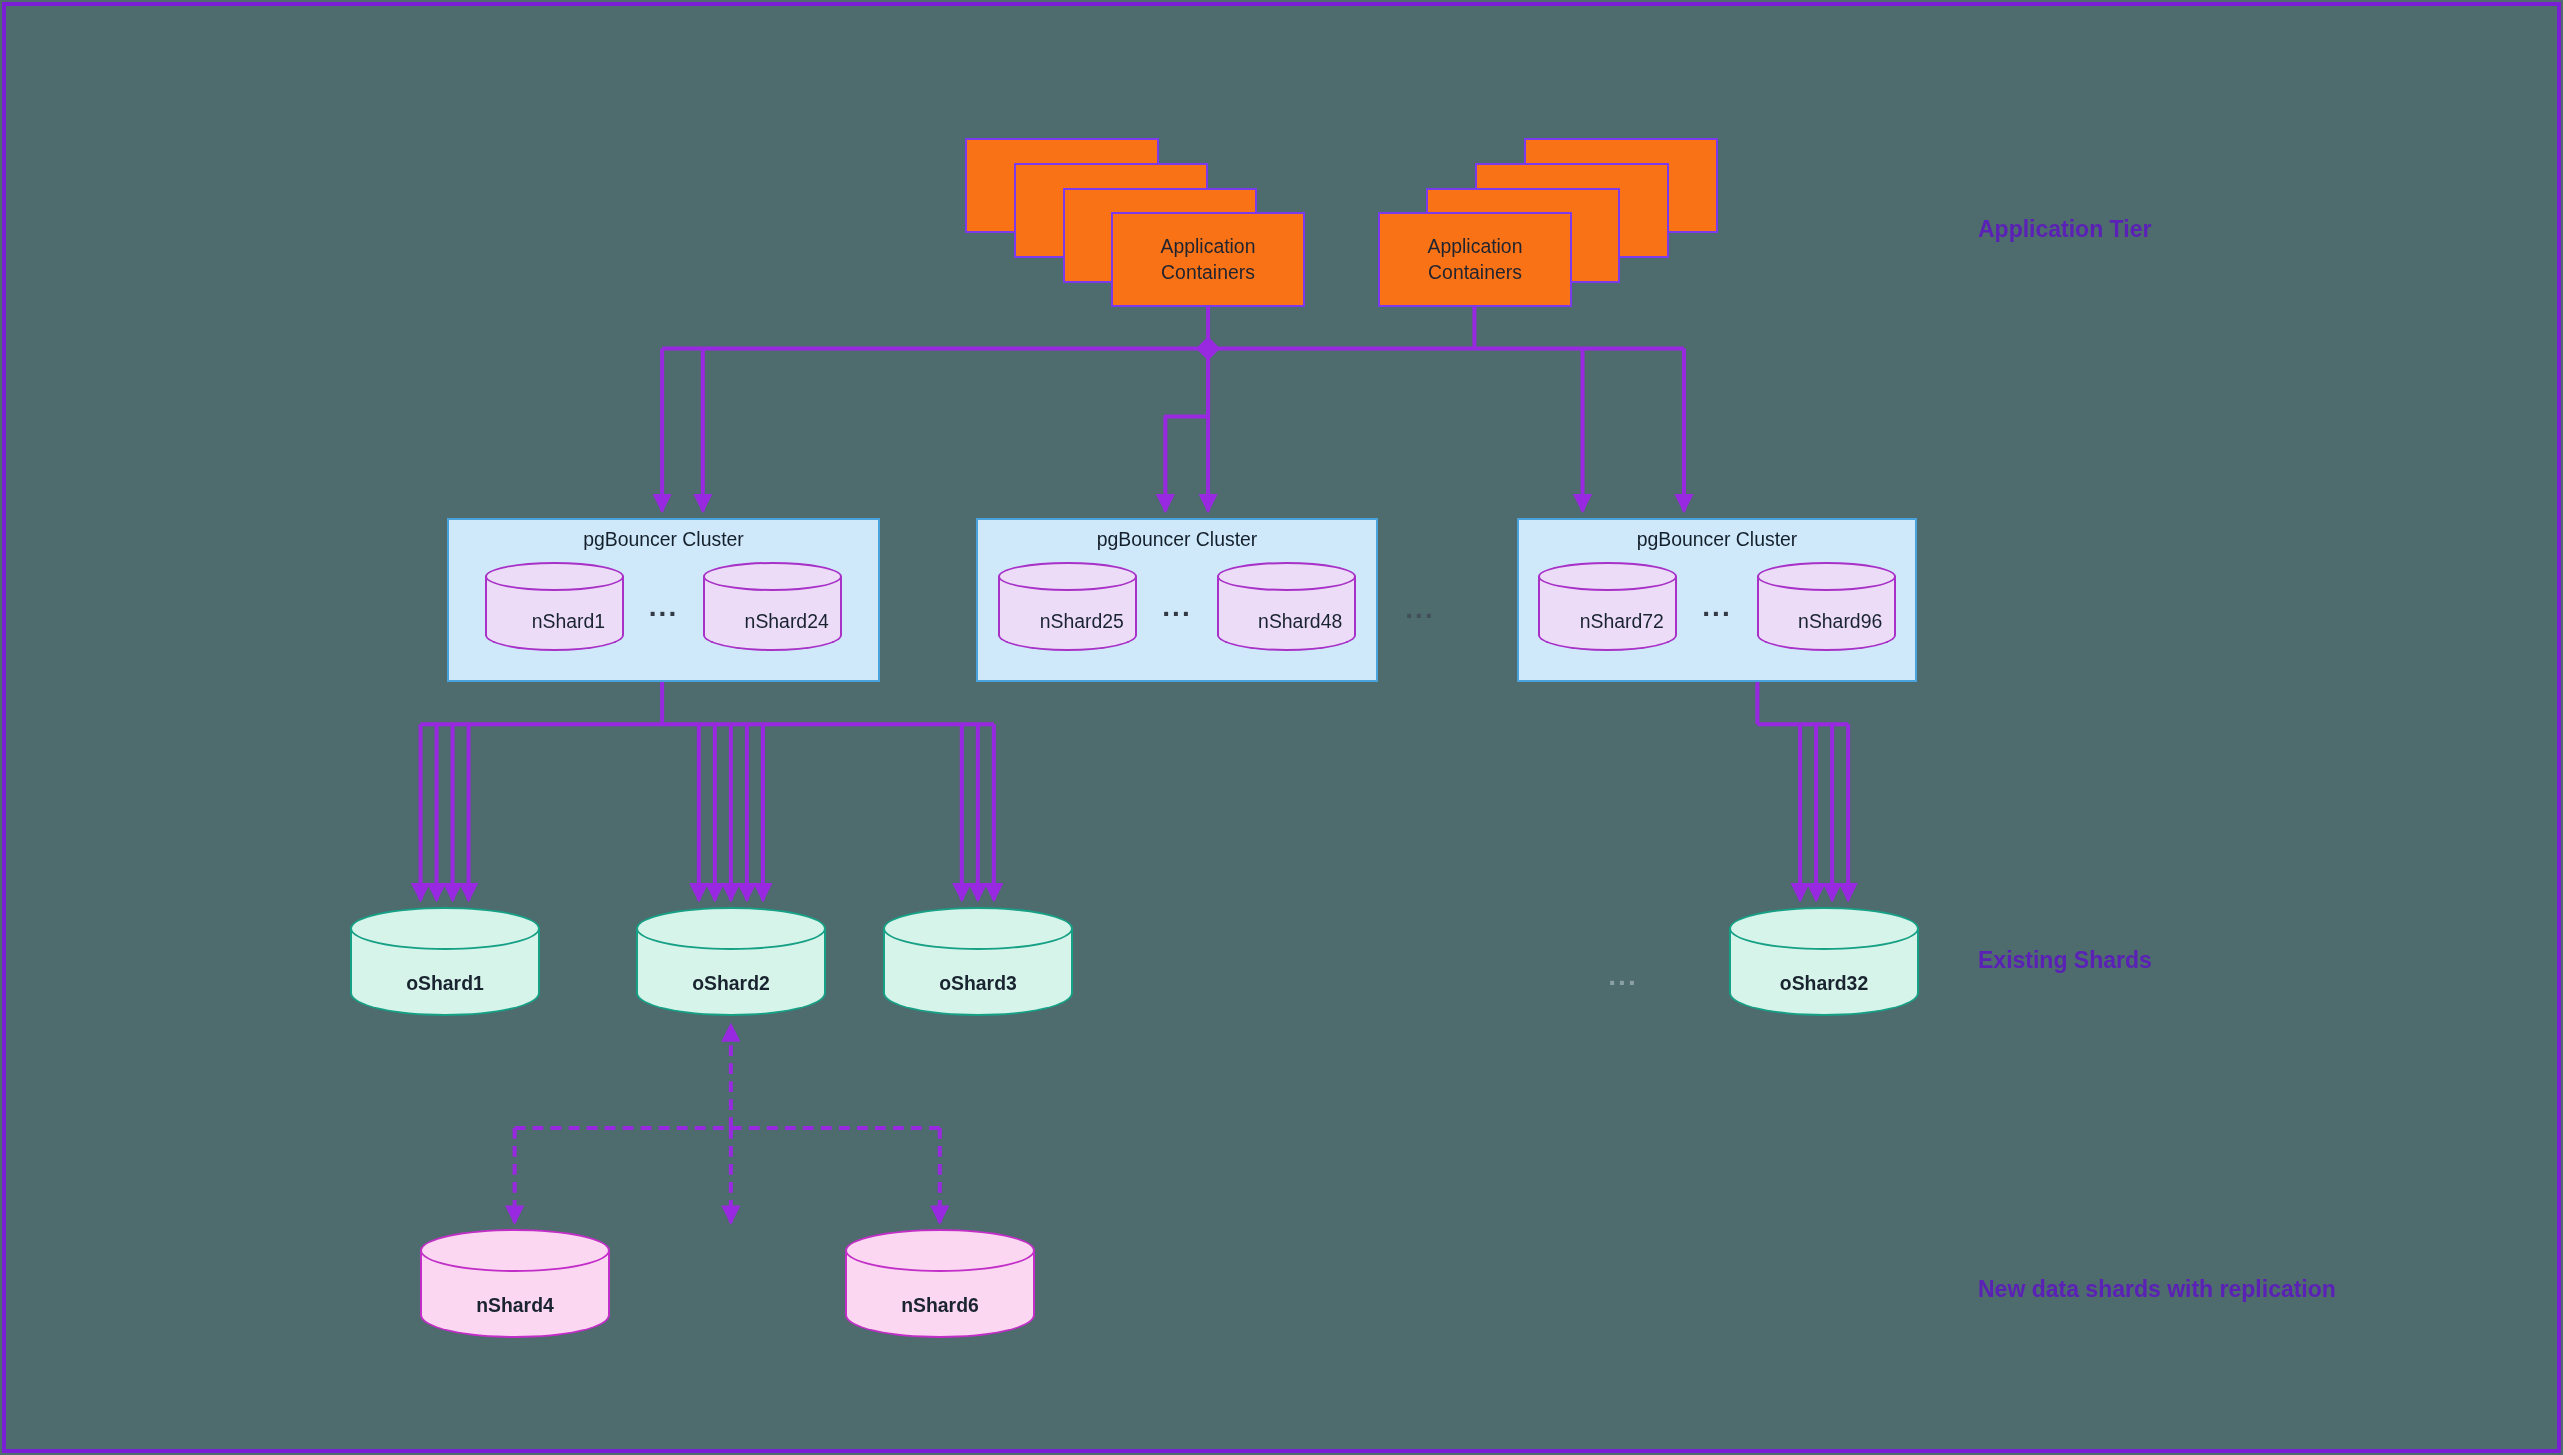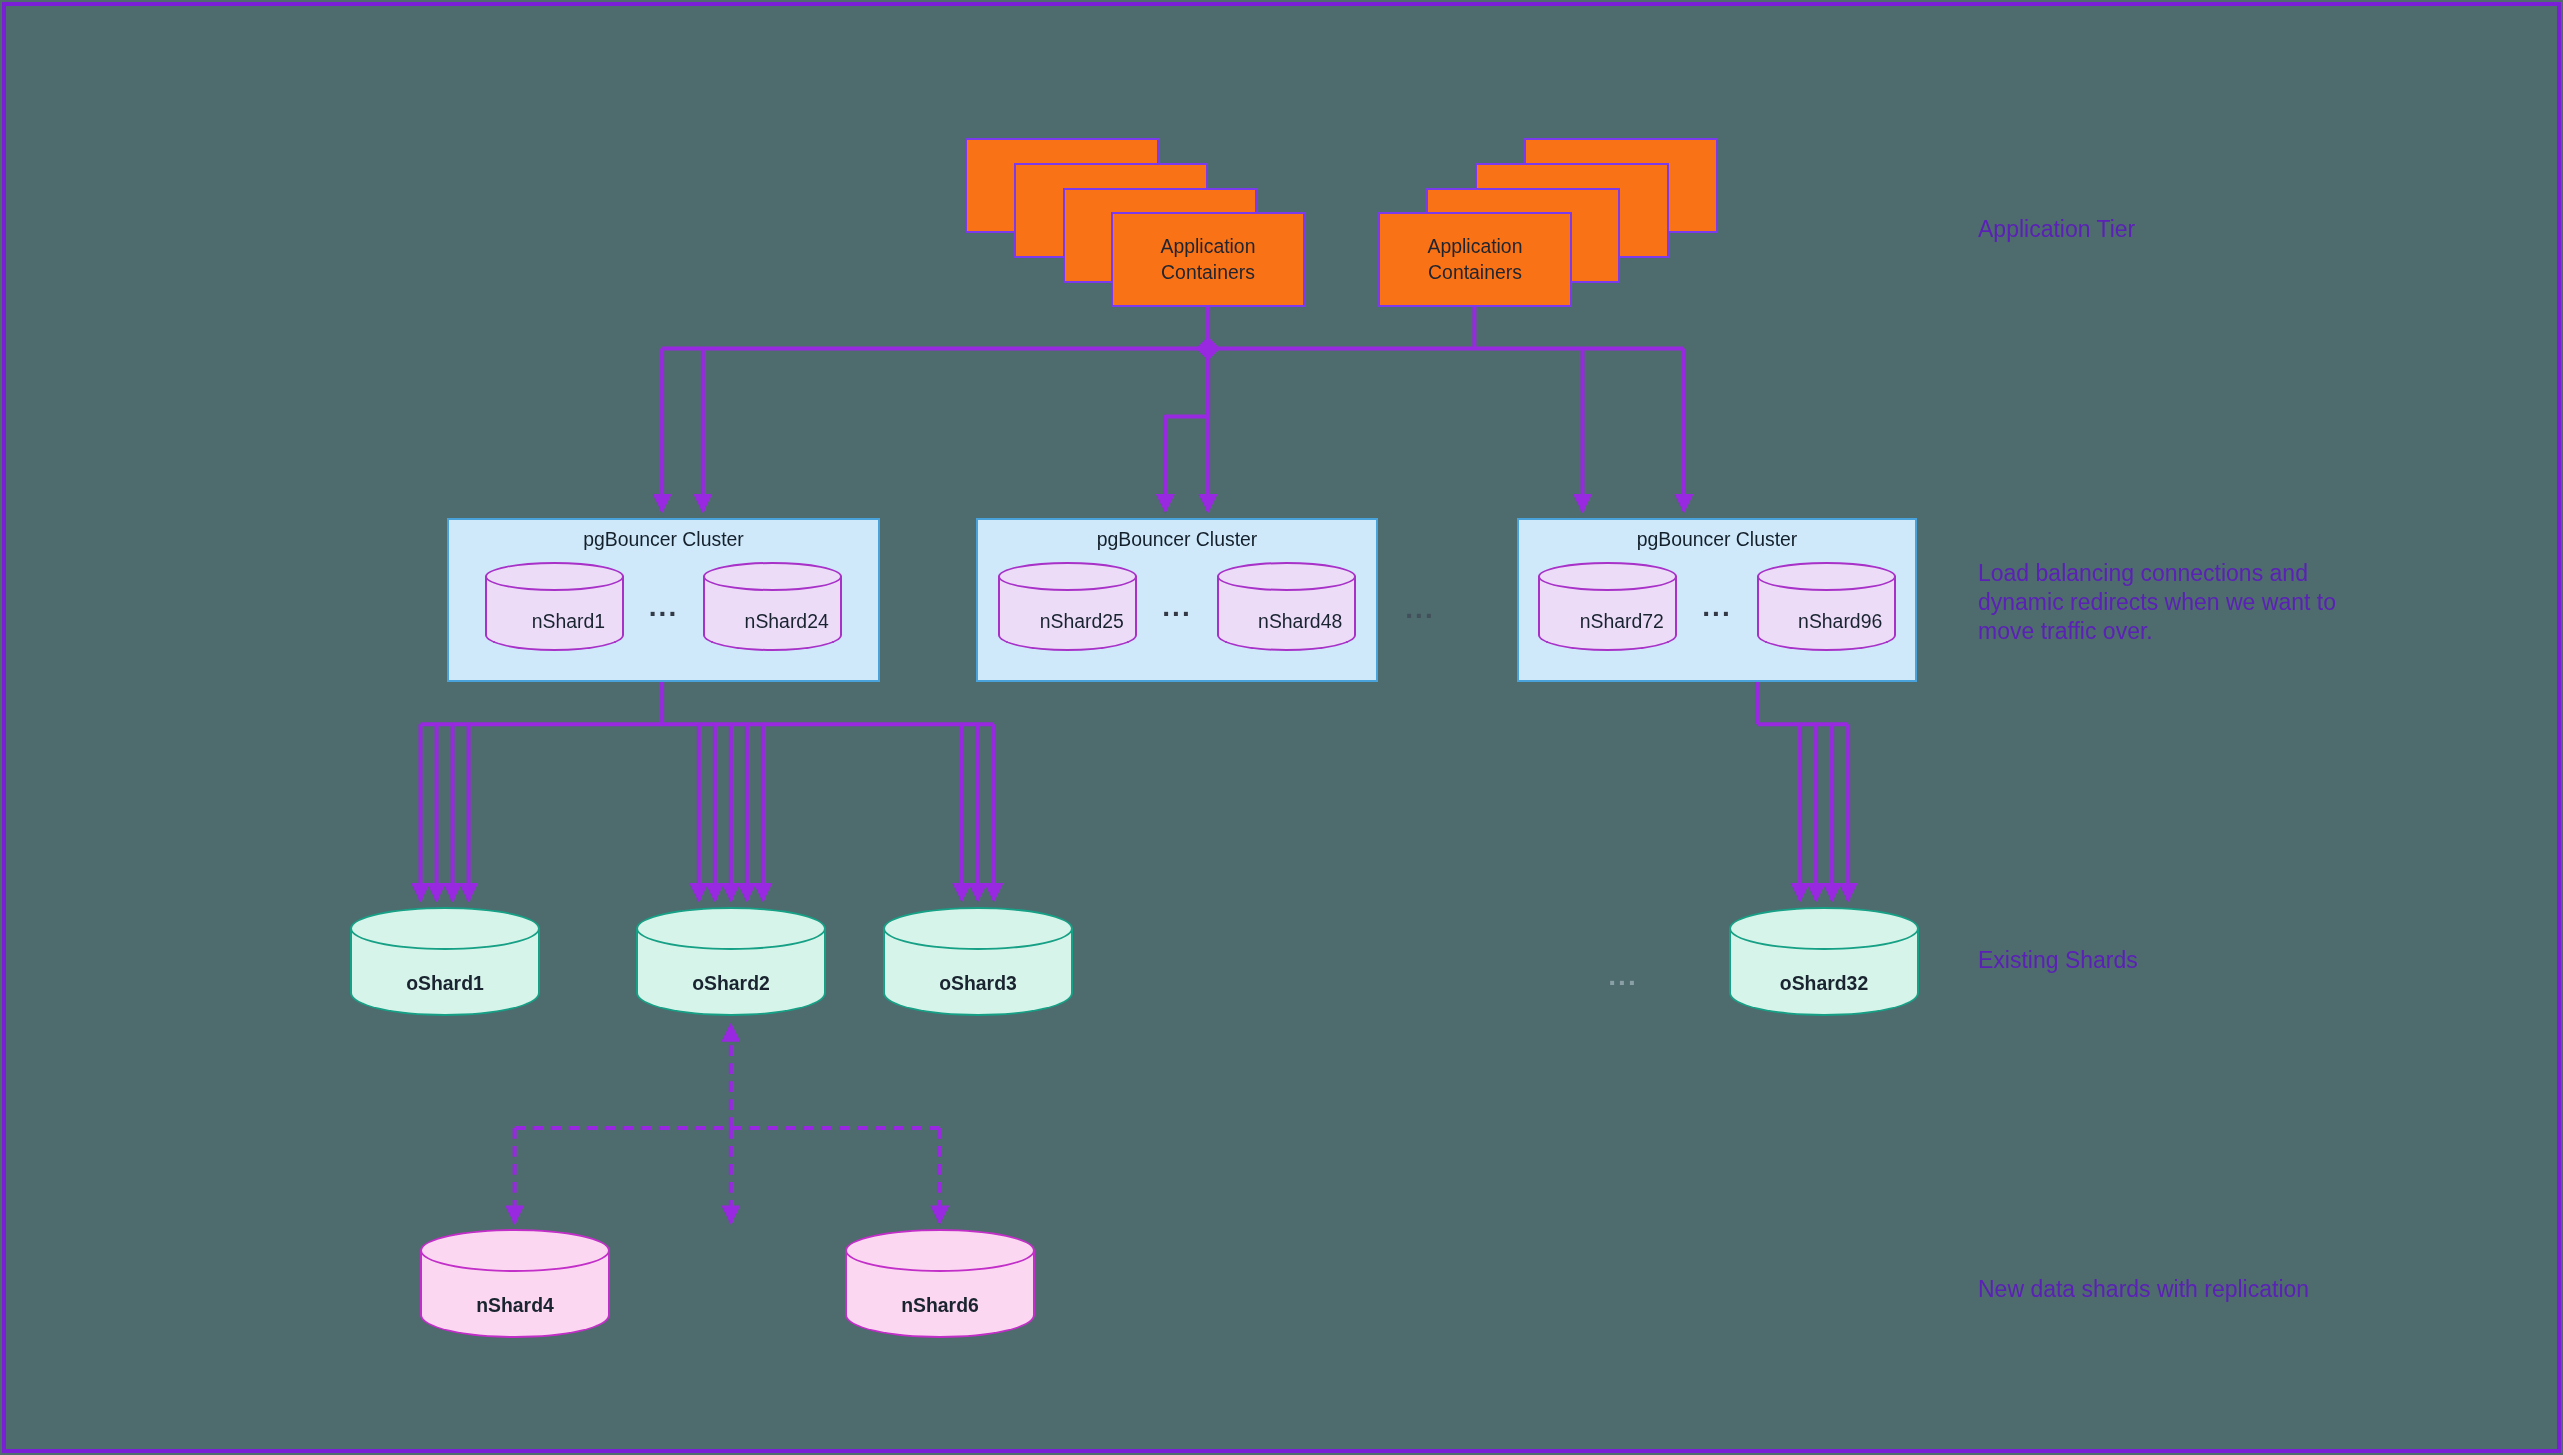--- a/index.html
+++ b/index.html
@@ -68,22 +68,22 @@
   .dots { font-size:28px; font-weight:bold; color:#333a45; letter-spacing:2px; line-height:1; }
   .dots.free {
     position:absolute; transform:translate(-50%,-50%);
     color:#41505a; z-index:5;
   }
   .dots.free.light { color:#8ba0a6; }
 
   
   .annotation {
     position:absolute; left:1978px;
-    font-size:23px; font-weight:400; color:#5b21b6;
-    line-height:1.25; z-index:5;
+    font-size:23px; font-weight:700; color:#5b21b6;
+    line-height:1.25; z-index:5;text-align:right;
   }
 </style>
 </head>
 <body>
 
 <div class="canvas">
 
   <svg class="connector-layer" width="2563" height="1455" viewBox="0 0 3840 2180">
     <defs>
       <marker id="arw" viewBox="0 0 10 10" refX="9" refY="5" markerWidth="4.8" markerHeight="4.8" orient="auto-start-reverse">
@@ -237,19 +237,18 @@
     <div class="cyl-top"></div>
     <div class="cyl-label">nShard4</div>
   </div>
   <div class="cyl abs big pink" style="left:845px;top:1229px">
     <div class="cyl-body"></div>
     <div class="cyl-top"></div>
     <div class="cyl-label">nShard6</div>
   </div>
 
   <div class="annotation" style="top:215px">Application Tier</div>
-  <div class="annotation" style="top:559px;width:414px">Load balancing connections and dynamic redirects when we want to move traffic over.</div>
   <div class="annotation" style="top:946px">Existing Shards</div>
   <div class="annotation" style="top:1275px">New data shards with replication</div>
 
   <div class="frame"></div>
 </div>
 
 
 </body></html>

